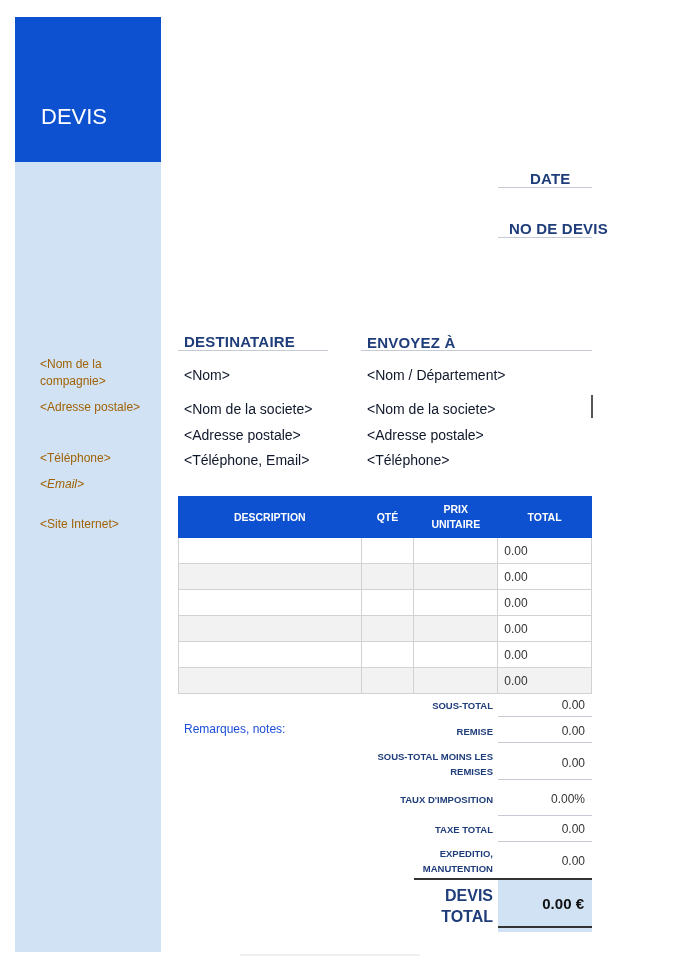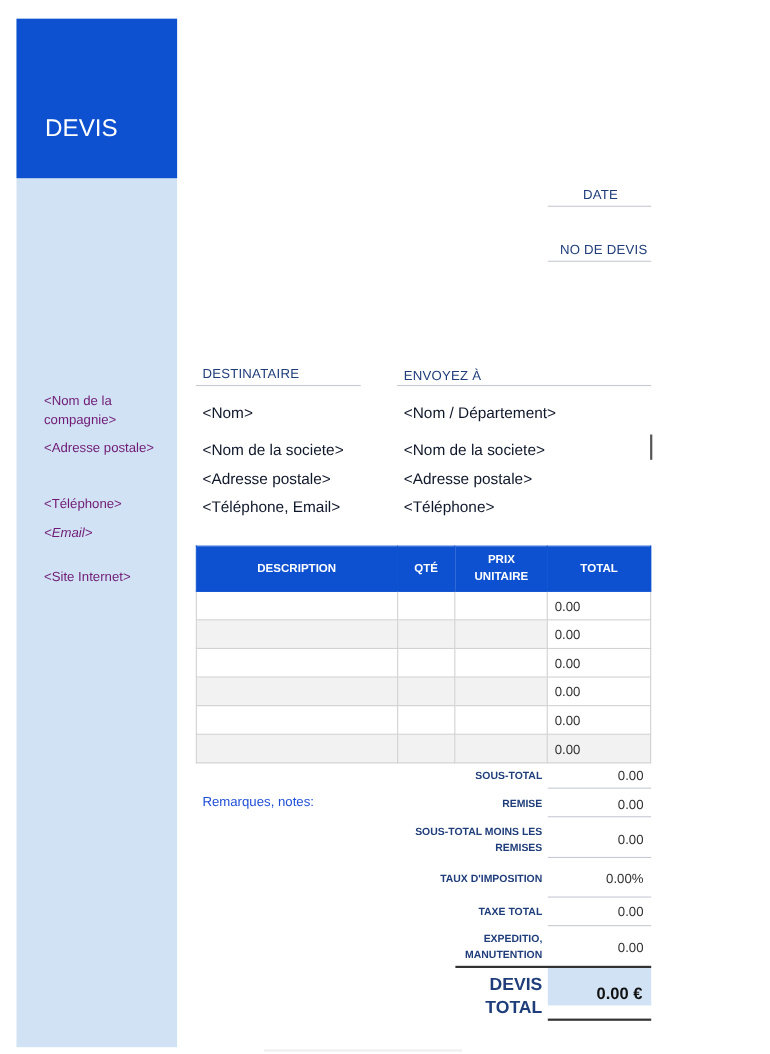--- a/index.html
+++ b/index.html
@@ -3,44 +3,44 @@
 <meta charset="utf-8">
 <style>
   * { box-sizing: border-box; margin: 0; padding: 0; }
   html, body { width: 700px; height: 958px; background: #ffffff; overflow: hidden; }
   body { position: relative; font-family: "Liberation Sans", sans-serif; color: #333; }
 
   .sidebar { position: absolute; left: 15px; top: 17px; width: 146px; height: 935px; background: #d0e2f3; }
   .sidebar-head { position: absolute; left: 0; top: 0; width: 146px; height: 145px; background: #0e51d0; }
   .sidebar-title { position: absolute; left: 26px; top: 87px; color: #ffffff; font-size: 22px; }
   .logo { position: absolute; left: 26px; top: 197px; width: 82px; height: 82px; border-radius: 50%; background: #656565; color: #e8e8e8; font-size: 15px; display: flex; align-items: center; justify-content: center; }
-  .side-line { position: absolute; left: 25px; font-size: 12px; color: #701a75; line-height: 17px; width: 120px; }
+  .side-line { position: absolute; left: 25px; font-size: 12px; color: #a16207; line-height: 17px; width: 120px; }
 
-  .hdr-label { position: absolute; font-size: 12px; font-weight: normal; color: #1f3d7a; letter-spacing: 0.2px; }
+  .hdr-label { position: absolute; font-size: 15px; font-weight: bold; color: #1f3d7a; letter-spacing: 0.2px; }
   .hdr-line { position: absolute; height: 1px; background: #c6cbd3; }
 
   .addr { position: absolute; font-size: 14px; color: #0f172a; }
 
   .cursor-bar { position: absolute; left: 591px; top: 395px; width: 2px; height: 23px; background: #555; }
 
   table.items { position: absolute; left: 178px; top: 496px; width: 414px; border-collapse: collapse; font-size: 12px; padding-left: 32px; }
   table.items th { background: #0e51d0; color: #fff; font-size: 10.5px; font-weight: bold; height: 41px; text-align: center; line-height: 15px; border: 1px solid #0e51d0; }
   table.items td { height: 26px; border: 1px solid #d2d2d2; padding-left: 6px; color: #333; }
   table.items tr.alt td { background: #f2f2f2; }
   table.items td.tot { background: #fff !important; }
 
   .remarks { position: absolute; left: 184px; top: 722px; font-size: 12px; color: #1d4ed8; }
 
   .sum-label { position: absolute; right: 207px; text-align: right; font-size: 9.5px; font-weight: bold; color: #1f3d7a; line-height: 15px; }
   .sum-val { position: absolute; right: 115px; text-align: right; font-size: 12px; color: #333; }
   .sum-line { position: absolute; left: 498px; width: 94px; height: 1px; background: #c6cbd3; }
 
   .grand-line-top { position: absolute; left: 414px; top: 878px; width: 178px; height: 2px; background: #333; }
   .grand-label { position: absolute; right: 207px; top: 885px; text-align: right; font-size: 16px; font-weight: bold; color: #1f3d7a; line-height: 21px; }
-  .grand-box { position: absolute; left: 498px; top: 880px; width: 94px; height: 34px; background: #d0e2f3; }
+  .grand-box { position: absolute; left: 498px; top: 880px; width: 94px; height: 52px; background: #d0e2f3; }
   .grand-val { position: absolute; right: 8px; top: 15px; font-size: 15px; font-weight: bold; color: #111; }
   .grand-line-bot { position: absolute; left: 498px; top: 926px; width: 94px; height: 2px; background: #333; }
 
   .footer-line { position: absolute; left: 240px; top: 954px; width: 180px; height: 2px; background: #efefef; }
 </style>
 </head>
 <body>
 
 <div class="sidebar">
   <div class="sidebar-head">

